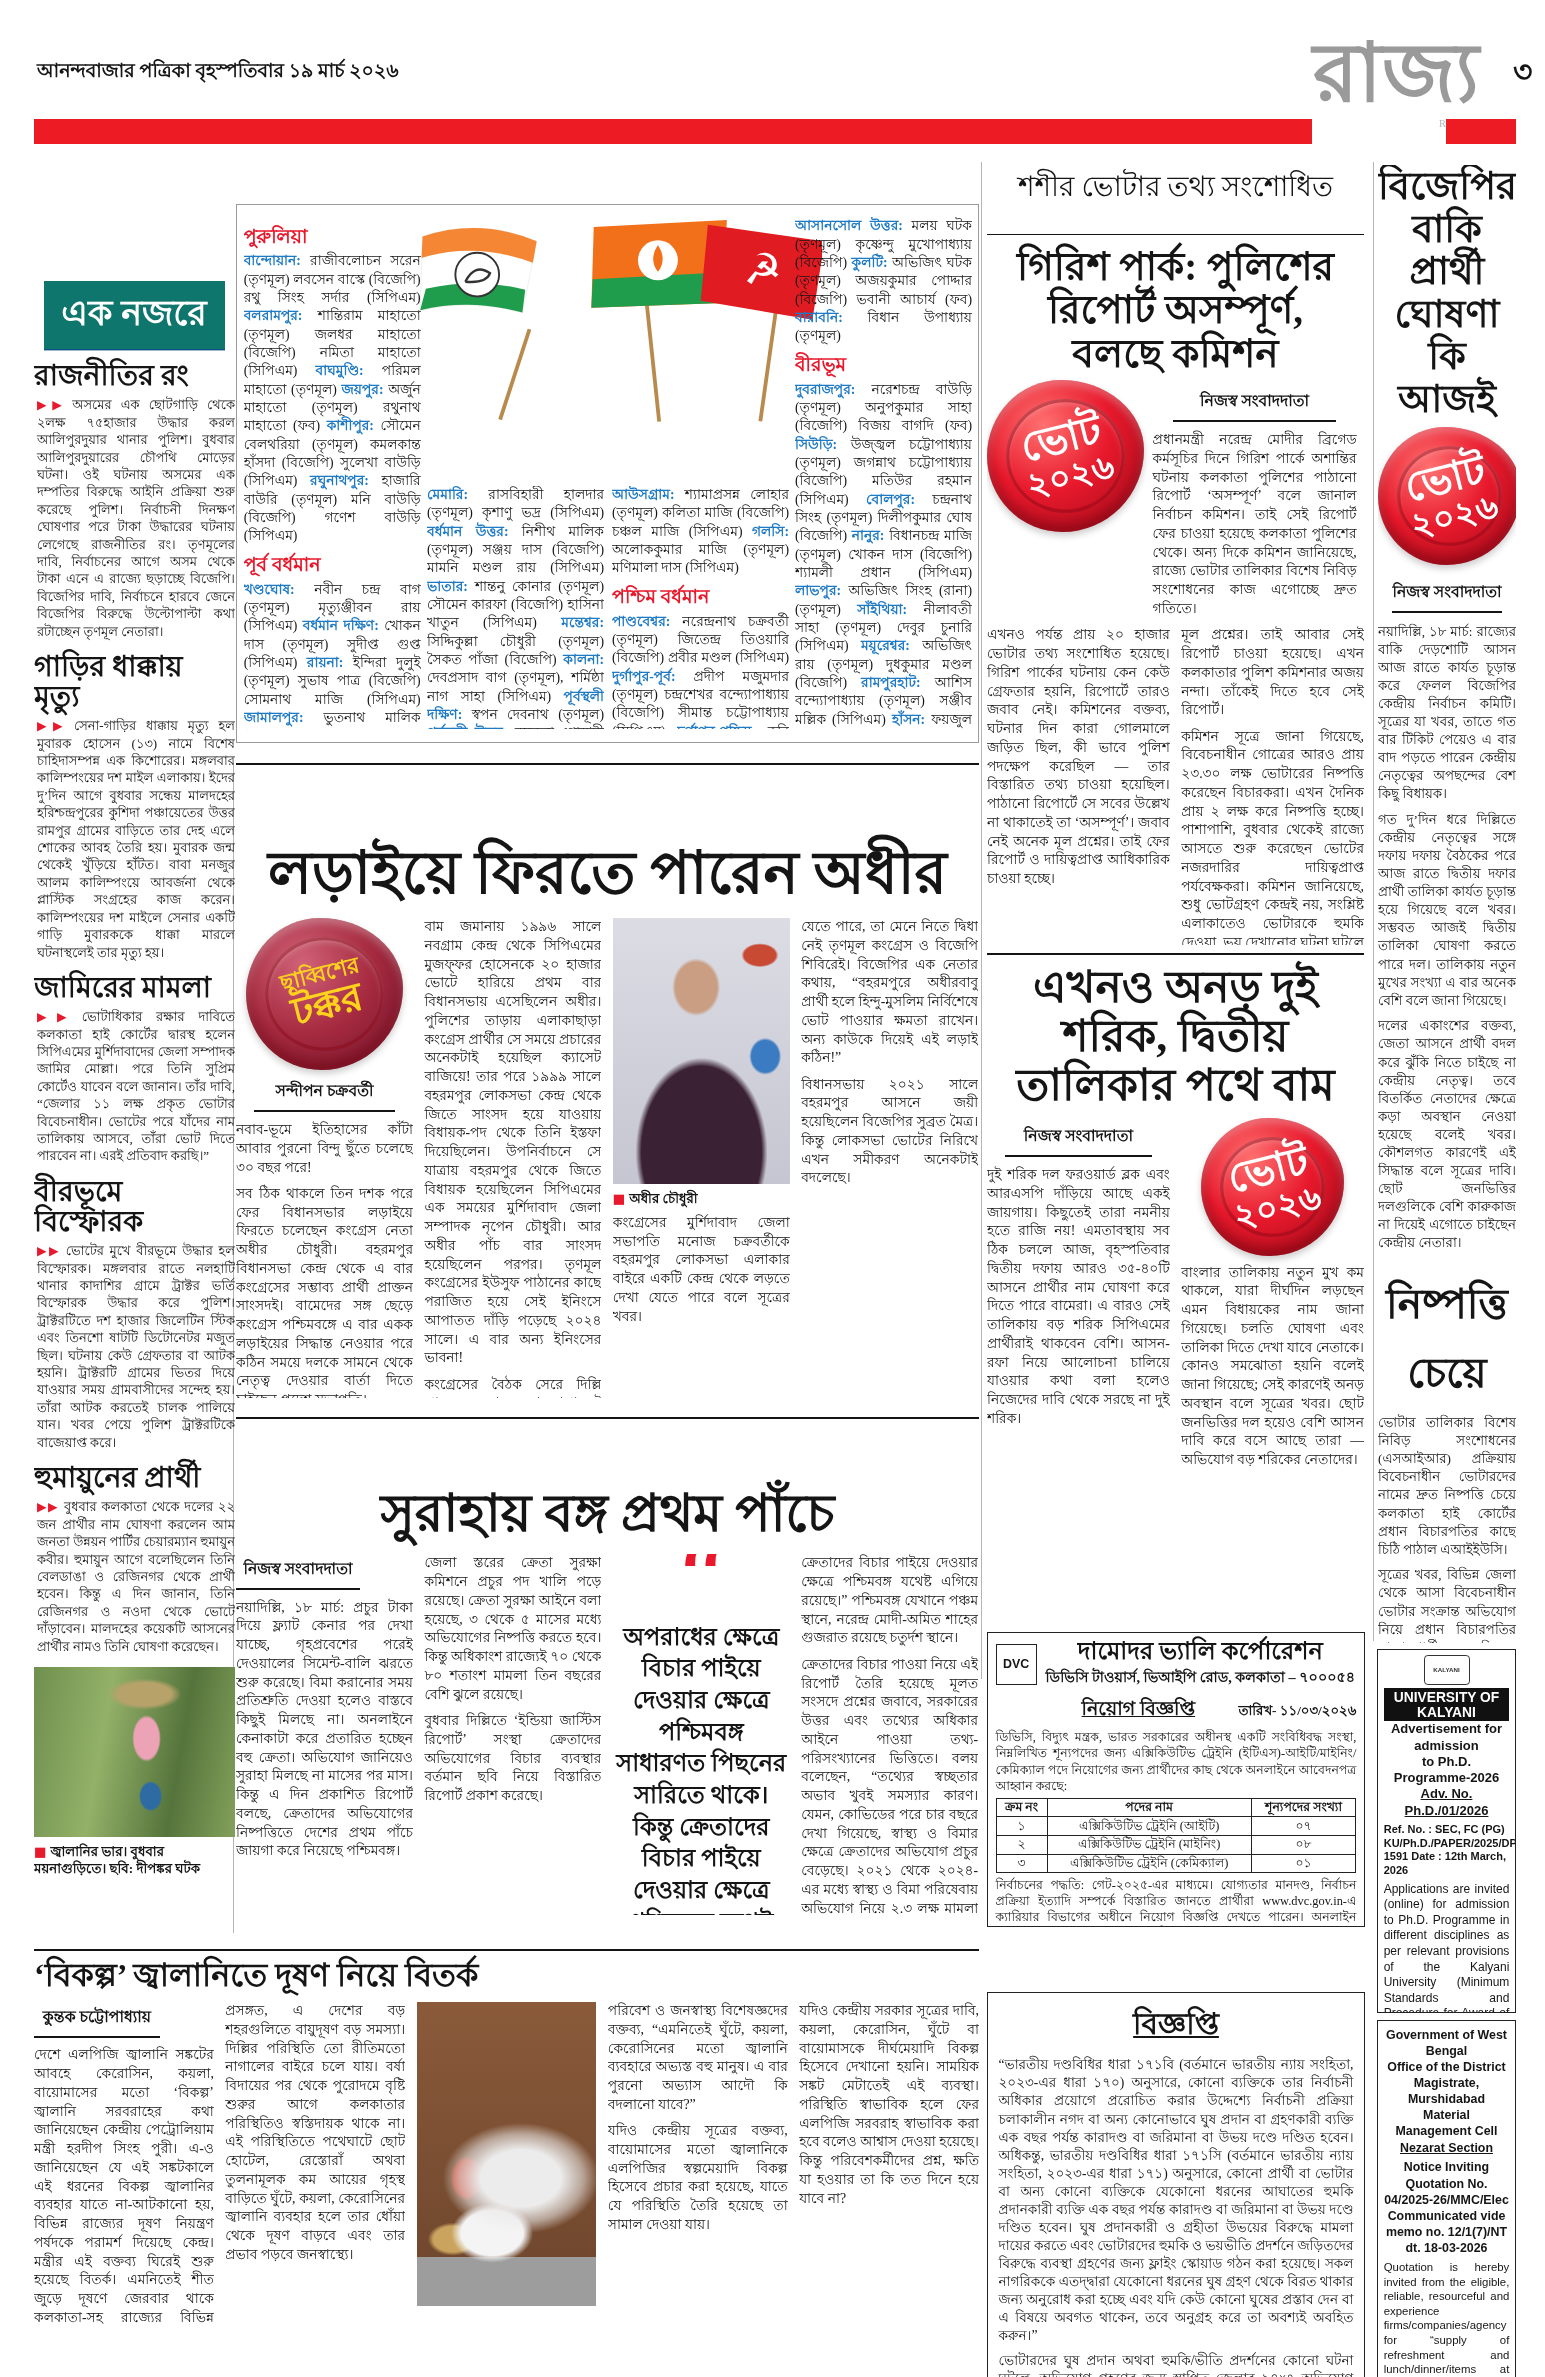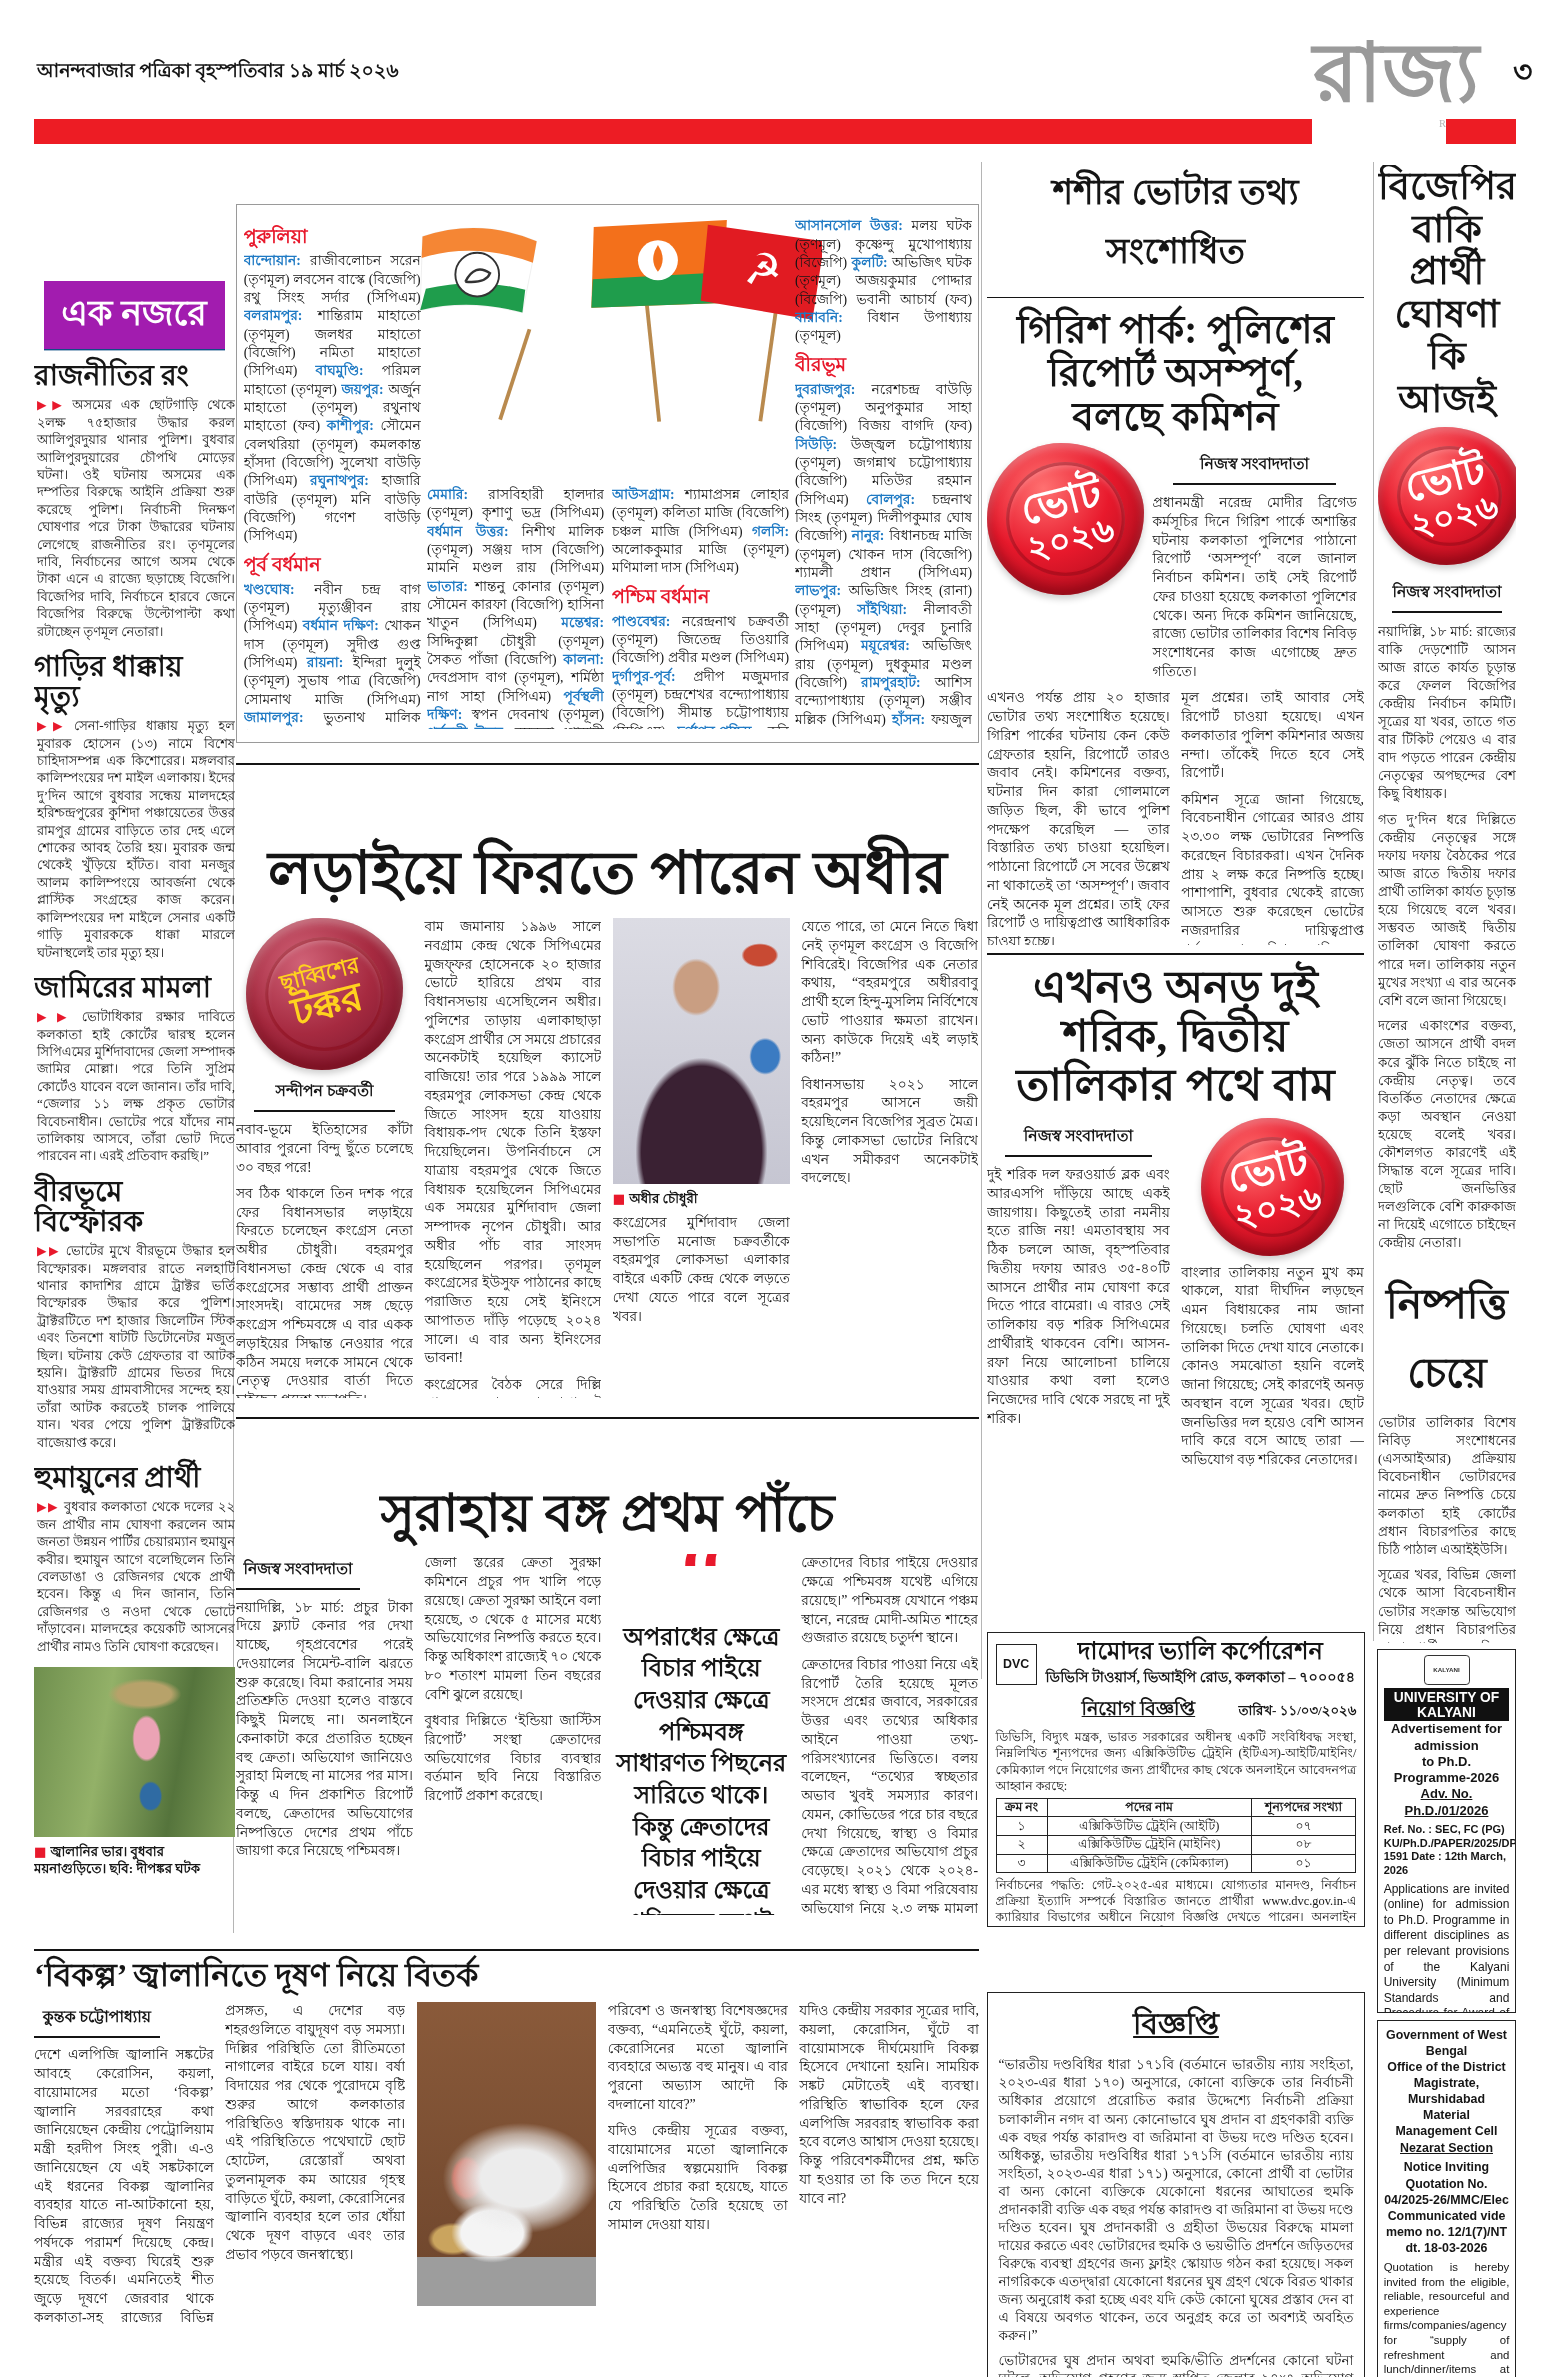--- a/index.html
+++ b/index.html
@@ -13,21 +13,21 @@
   #rest{left:1439px;top:118px;font-size:10.5px;color:#b5b5b5;letter-spacing:1px;}
   #pagenum{left:1513px;top:48px;font-size:30px;font-weight:bold;}
   .redbar{background:#ed1c24;height:25px;top:119px;}
   #redbar1{left:34px;width:1278px;}
   #redbar2{left:1446px;width:70px;}
   
   .vrule{width:1px;background:#b5b5b5;}
   .hsep{border-top:1.9px solid #141414;border-bottom:0.5px solid #141414;height:1.4px;background:#fff;}
   
   #sidebar{left:34px;top:281px;width:201px;height:1652px;overflow:hidden;}
-  .bluebox{margin-left:9.5px;width:181px;height:68px;background:#a21caf;color:#fff;
+  .bluebox{margin-left:9.5px;width:181px;height:68px;background:#0f766e;color:#fff;
            display:flex;align-items:center;justify-content:center;font-size:35px;font-weight:800;
            box-shadow:0 1.4px 0 #0e4f86;}
   .story{margin-top:12.4px;}
   .story h3{margin:0 0 4.8px 0;font-size:28.5px;font-weight:800;line-height:1.05;}
   .story p{margin:0;font-size:13px;line-height:1.34;text-align:justify;padding-left:2.9px;}
   .mk{color:#e8192c;font-size:12.4px;padding-right:4.8px;font-family:"DejaVu Sans",sans-serif;}
   .photo{width:100%;}
   .photo-child{height:170px;margin-top:12.4px;
     background:
       radial-gradient(27.6px 45px at 56% 42%,#eba3b5 0 45%,rgba(0,0,0,0) 52%),
@@ -39,21 +39,21 @@
   
   #kothay{left:236px;top:204px;width:743px;height:539px;border:1px solid #9a9a9a;overflow:hidden;}
   #kothay .kcol{position:absolute;font-size:13.8px;line-height:1.33;text-align:justify;overflow:hidden;}
   .entry{margin:0;}
   .entry .place{color:#1f7ac4;font-weight:bold;}
   .entry .district{display:block;color:#e8192c;font-weight:800;font-size:19px;margin:6.7px 0 2.9px 0;}
   #banner{position:absolute;left:170px;top:220px;width:398px;height:56px;background:#e8141c;
           color:#fff;font-size:44px;font-weight:800;display:flex;align-items:center;justify-content:center;}
   #flags{position:absolute;left:157px;top:2.9px;width:428px;height:214px;}
   
-  .kicker{font-size:35px;font-weight:700;text-align:center;padding-bottom:14px;border-bottom:1.4px solid #141414;}
+  .kicker{font-size:28px;font-weight:400;text-align:center;padding-bottom:22px;border-bottom:1.4px solid #141414;}
   .headline{font-weight:800;text-align:center;line-height:1.12;margin:0;}
   .byline{font-size:15.7px;font-weight:bold;text-align:center;margin:7.6px auto 9.5px auto;
           padding-bottom:4.8px;border-bottom:2.4px double #141414;width:80%;}
   .para{font-size:13.8px;line-height:1.36;text-align:justify;margin:0 0 7.6px 0;}
   .cols{display:flex;gap:11.4px;overflow:hidden;}
   .cols>div{overflow:hidden;}
   
   .seal{position:relative;width:157px;height:152px;flex:none;
         background:radial-gradient(circle at 36% 30%,#ff7171,#e8192c 45%,#b30e1f 82%);
         border-radius:47% 53% 52% 48% / 50% 46% 54% 50%;

